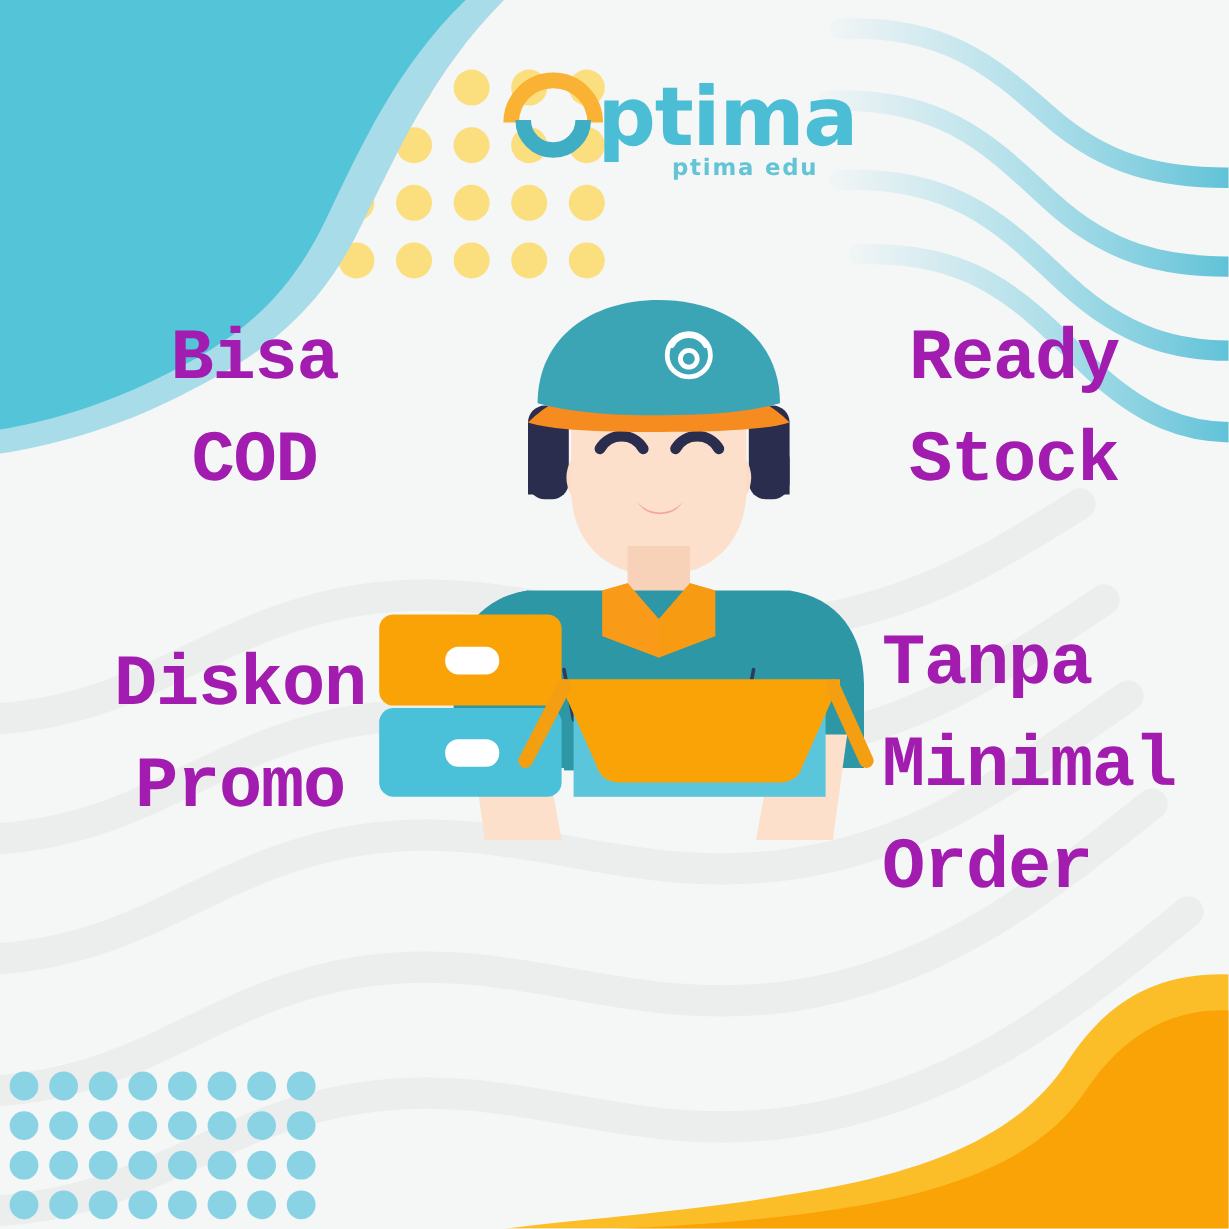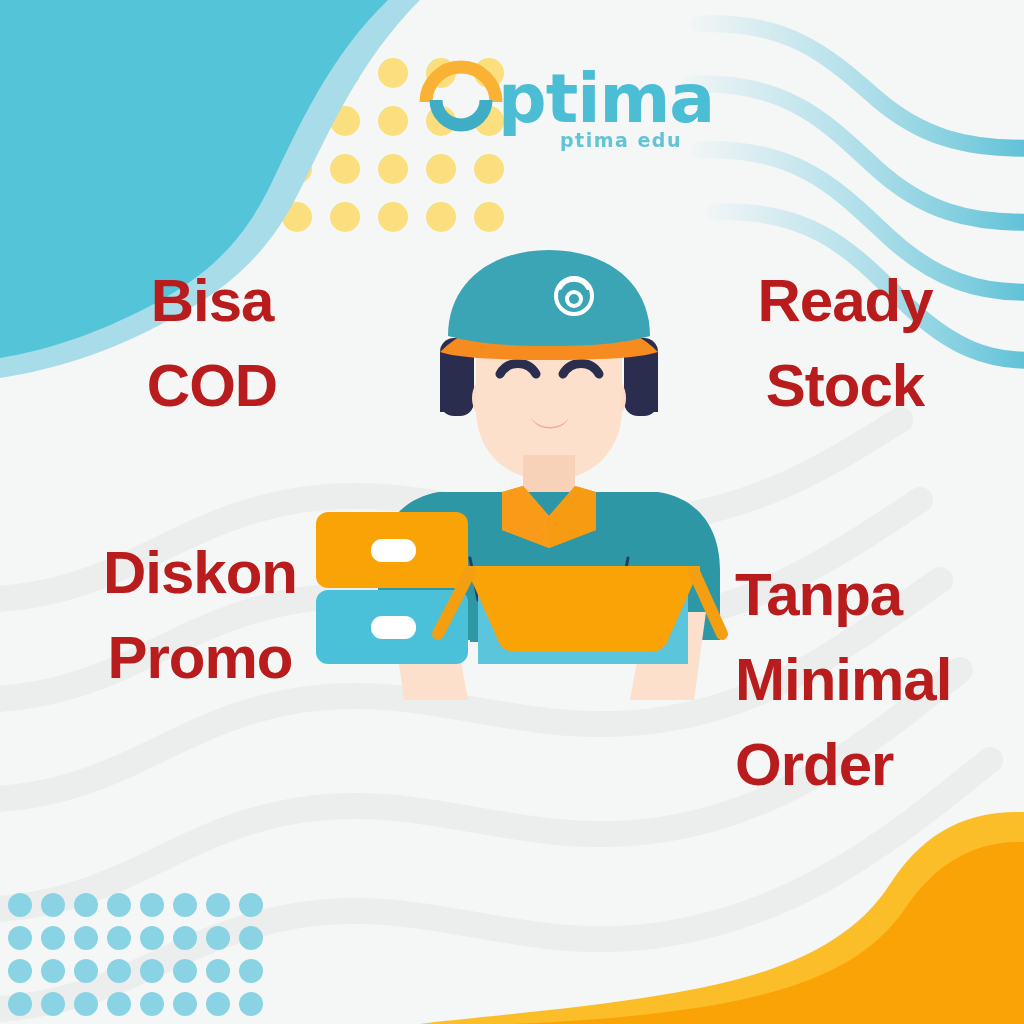--- a/index.html
+++ b/index.html
@@ -41,32 +41,32 @@
     font-family:"DejaVu Sans", sans-serif;
     font-weight:bold;
     font-size:19px;
     letter-spacing:1.5px;
     color:#63C4D6;
   }
 
   
   .headline{
     position:absolute;
-    font-family:Liberation Sans, sans-serif;
+    font-family:Liberation Mono, monospace;
     font-weight:bold;
-    color:#b91c1c;
+    color:#a21caf;
     font-size:60px;
     line-height:1.42;
     letter-spacing:-1px;
     white-space:pre-line;
   }
   #txt-bisa-cod{left:82px;top:258px;width:260px;text-align:center;}
   #txt-ready-stock{left:710px;top:258px;width:270px;text-align:center;}
   #txt-diskon-promo{left:60px;top:530px;width:280px;text-align:center;}
-  #txt-tanpa-minimal{left:735px;top:512px;width:290px;text-align:left;margin-top:40px;}
+  #txt-tanpa-minimal{left:735px;top:512px;width:290px;text-align:left;}
   #txt-voucher-toko{left:350px;top:746px;width:340px;text-align:center;}
 </style>
 </head>
 <body>
 
 <div id="poster">
 
   <svg class="layer" viewBox="0 0 1024 1024" preserveAspectRatio="none">
     <g fill="none" stroke="#ECEDED" stroke-width="26" stroke-linecap="round">
       <path d="M-30 600 C 120 600 170 520 300 500 C 430 480 520 540 660 520 C 760 506 820 470 900 420"></path>

